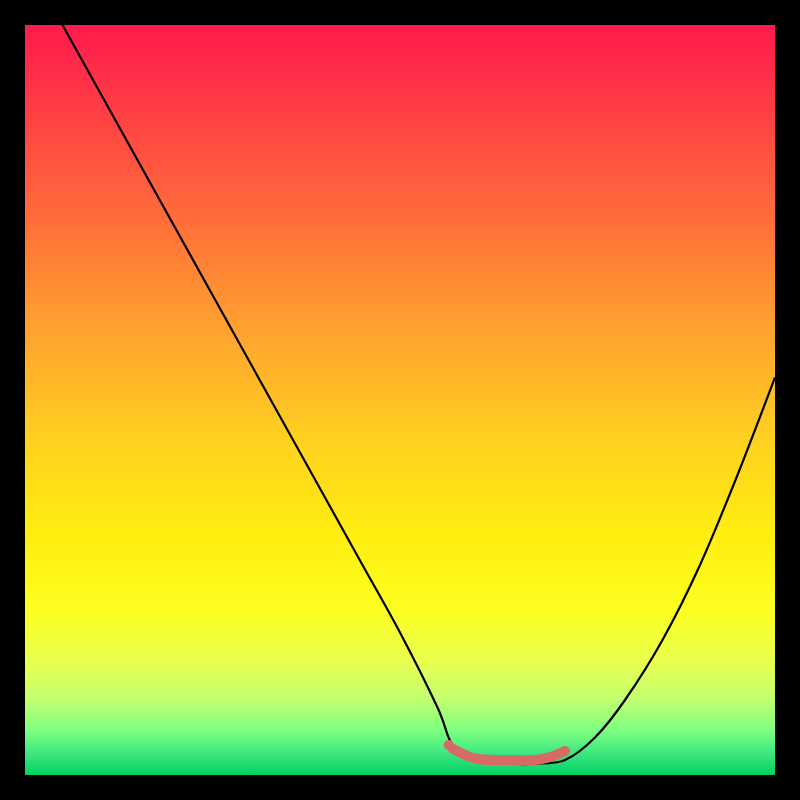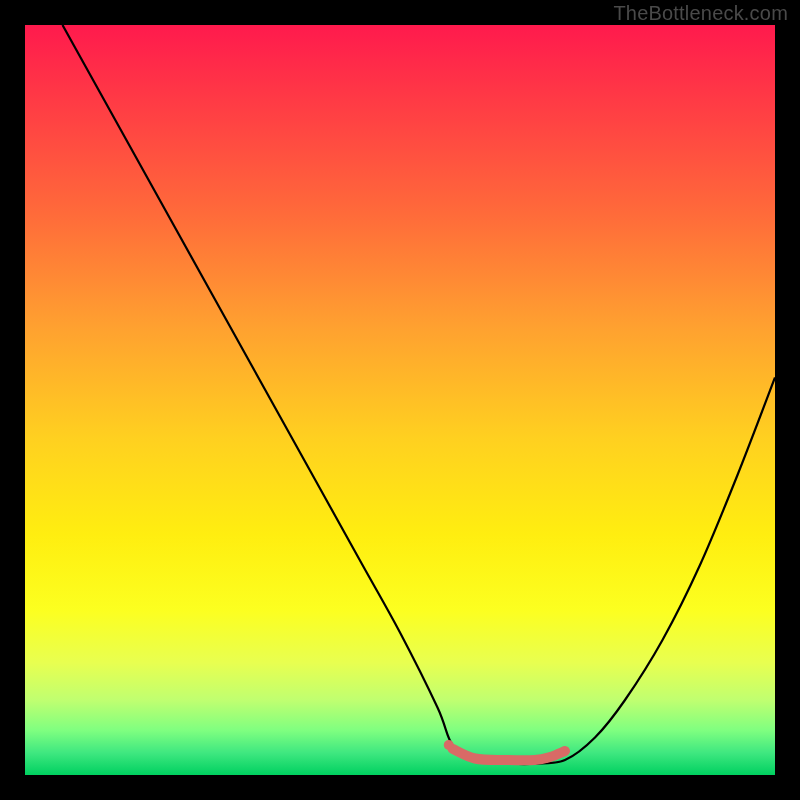--- a/index.html
+++ b/index.html
@@ -52,21 +52,20 @@
     color: #4a4a4a;
     font-size: 20px;
     font-weight: 500;
     letter-spacing: 0.2px;
   }
 </style>
 </head>
 <body>
 
 <div class="frame">
-  <div class="credit">TheBottleneck.com</div>
   <div class="plot">
     <div class="gradient"></div>
     <svg class="svg-layer" viewBox="0 0 750 750" preserveAspectRatio="none">
       <path id="curve-path" fill="none" stroke="#000000" stroke-width="2.2" d="M 37.5 0 C 43.75 11.25, 62.5 45, 75 67.5 C 87.5 90, 100 112.5, 112.5 135 C 125 157.5, 137.5 180, 150 202.5 C 162.5 225, 175 247.5, 187.5 270 C 200 292.5, 212.5 314.99999999999994, 225 337.49999999999994 C 237.5 359.99999999999994, 250 382.5, 262.5 405 C 275 427.5, 287.5 450, 300 472.5 C 312.5 495, 325 517.5, 337.5 540 C 350 562.5, 362.5 583.75, 375 607.5 C 387.5 631.25, 403.75000000000006 663.75, 412.50000000000006 682.5 C 421.25000000000006 701.25, 421.24999999999994 711.25, 427.49999999999994 720 C 433.74999999999994 728.75, 440 731.875, 450 735 C 460 738.125, 477.5 738.125, 487.5 738.75 C 497.5 739.375, 501.25000000000006 739.375, 510.00000000000006 738.75 C 518.75 738.125, 530 739.375, 540 735 C 550 730.625, 560 722.5, 570 712.5 C 580 702.5, 588.75 691.25, 600 675 C 611.25 658.75, 625 637.5, 637.5 615 C 650 592.5, 662.5 567.5, 675 540 C 687.5 512.5, 700 481.25, 712.5 450 C 725 418.75, 743.75 368.75, 750 352.5"></path>
       <path id="band-path" fill="none" stroke="#d86a66" stroke-width="10" stroke-linecap="round" d="M 427.49999999999994 723.75 C 431.24999999999994 725.375, 441.25 731.625, 450 733.5 C 458.75 735.375, 470 734.75, 480 735 C 490 735.25, 502.50000000000006 735.5, 510.00000000000006 735 C 517.5 734.5, 520 733.5, 525 732 C 530 730.5, 537.5 727, 540 726"></path>
       <circle id="marker-dot" fill="#d86a66" cx="423.74999999999994" cy="720" r="5"></circle>
     </svg>
   </div>
 </div>
 

